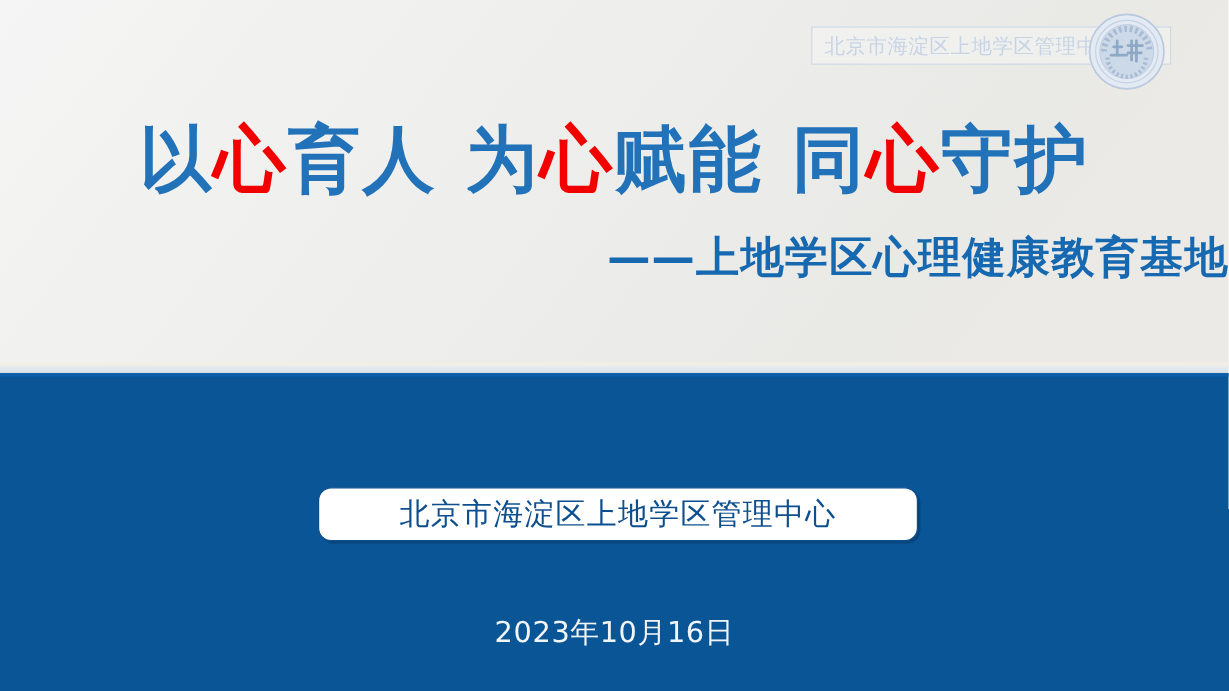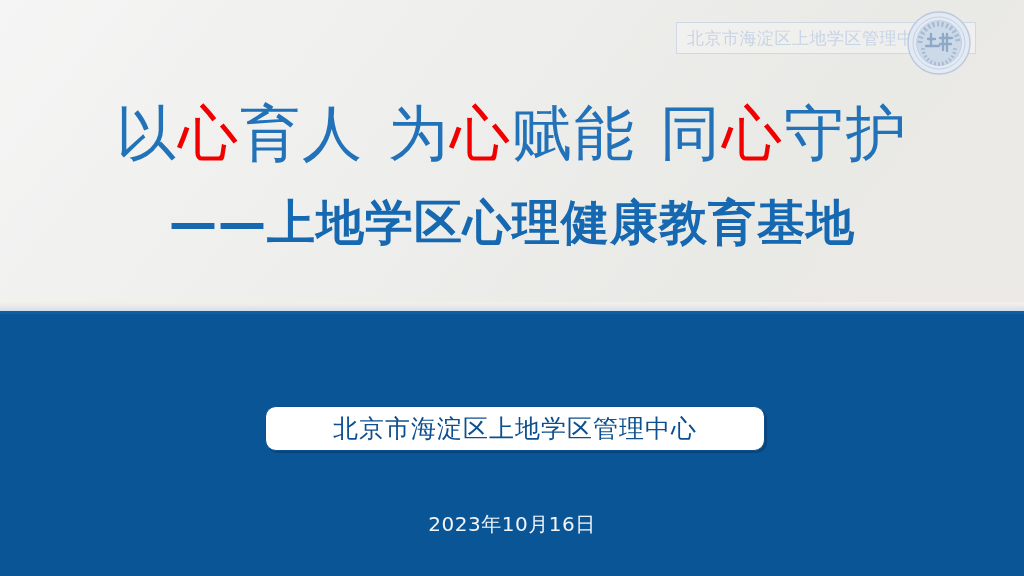--- a/index.html
+++ b/index.html
@@ -93,37 +93,37 @@
   }
 
   
   .main-title {
     position: absolute;
     left: 0;
     top: 103px;
     width: 1024px;
     text-align: center;
     font-size: 60px;
-    font-weight: normal;
+    font-weight: bold;
     line-height: 1;
     letter-spacing: 2px;
     color: #2272b9;
     white-space: nowrap;
     font-family: "DejaVu Sans", sans-serif;
   }
   .main-title .hl { color: #f20000; }
   .main-title .gap { display: inline-block; width: 24px; }
 
   
   .subtitle {
     position: absolute;
     left: 0;
     width: 1024px;
-    text-align: center;
-    font-size: 48px;
+    text-align: right;
+    font-size: 36px;
     font-weight: bold;
     line-height: 1;
     letter-spacing: 1px;
     color: #1668b0;
     white-space: nowrap;
     font-family: "DejaVu Sans", sans-serif;
   }
   .subtitle-1 { top: 198px; }
   .subtitle-2 { top: 262px; }
 
@@ -151,21 +151,21 @@
     font-family: "DejaVu Sans", sans-serif;
   }
 
   
   .date-line {
     position: absolute;
     left: 0;
     top: 511px;
     width: 1024px;
     text-align: center;
-    font-size: 20px;
+    font-size: 24px;
     letter-spacing: 0.5px;
     color: #f2f5f8;
     white-space: nowrap;
     font-family: "DejaVu Sans", sans-serif;
   }
 </style>
 </head>
 <body>
 
 <div id="slide">

